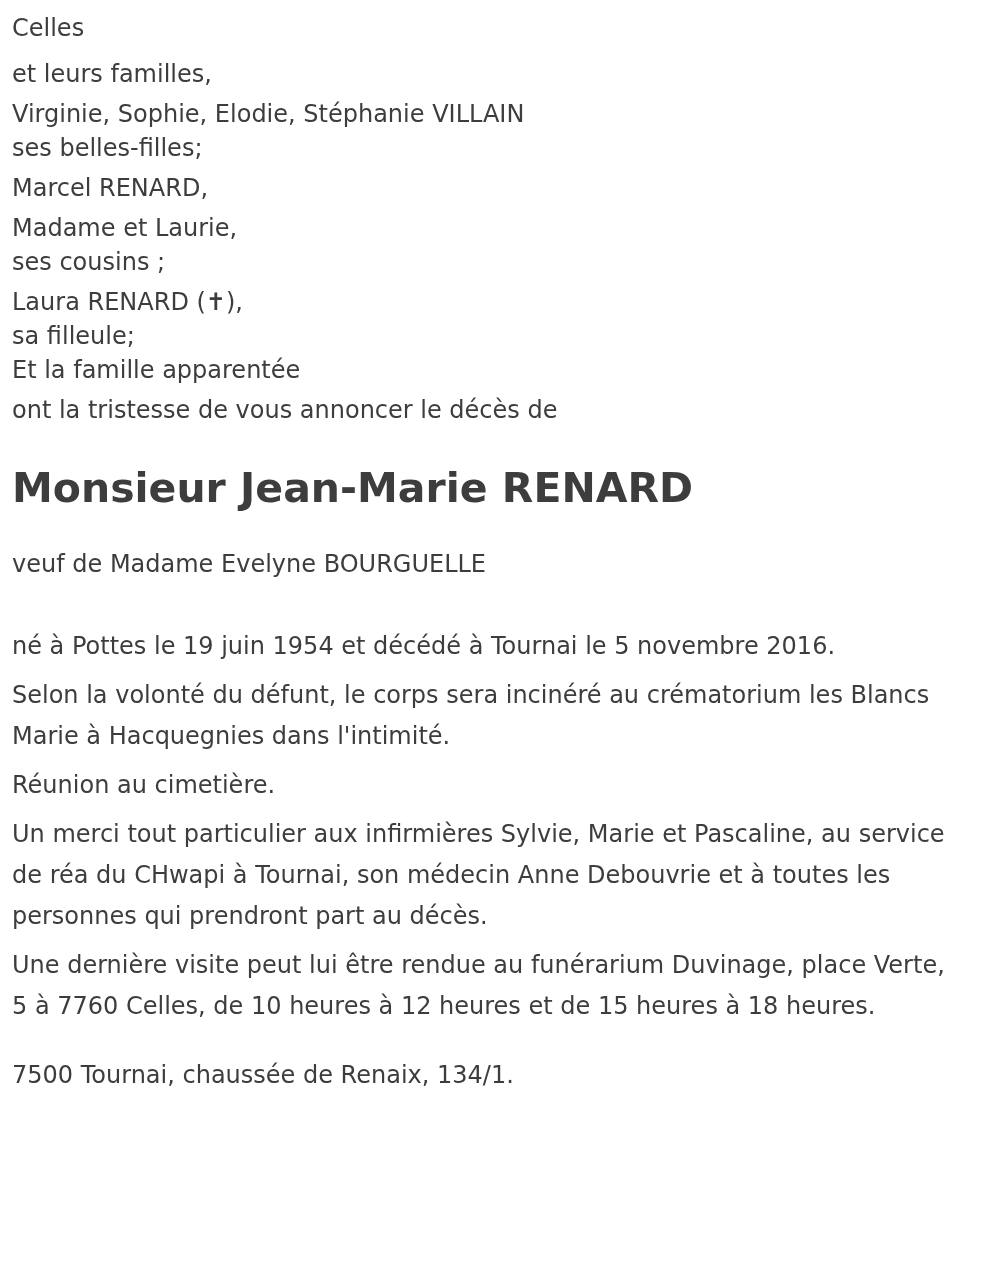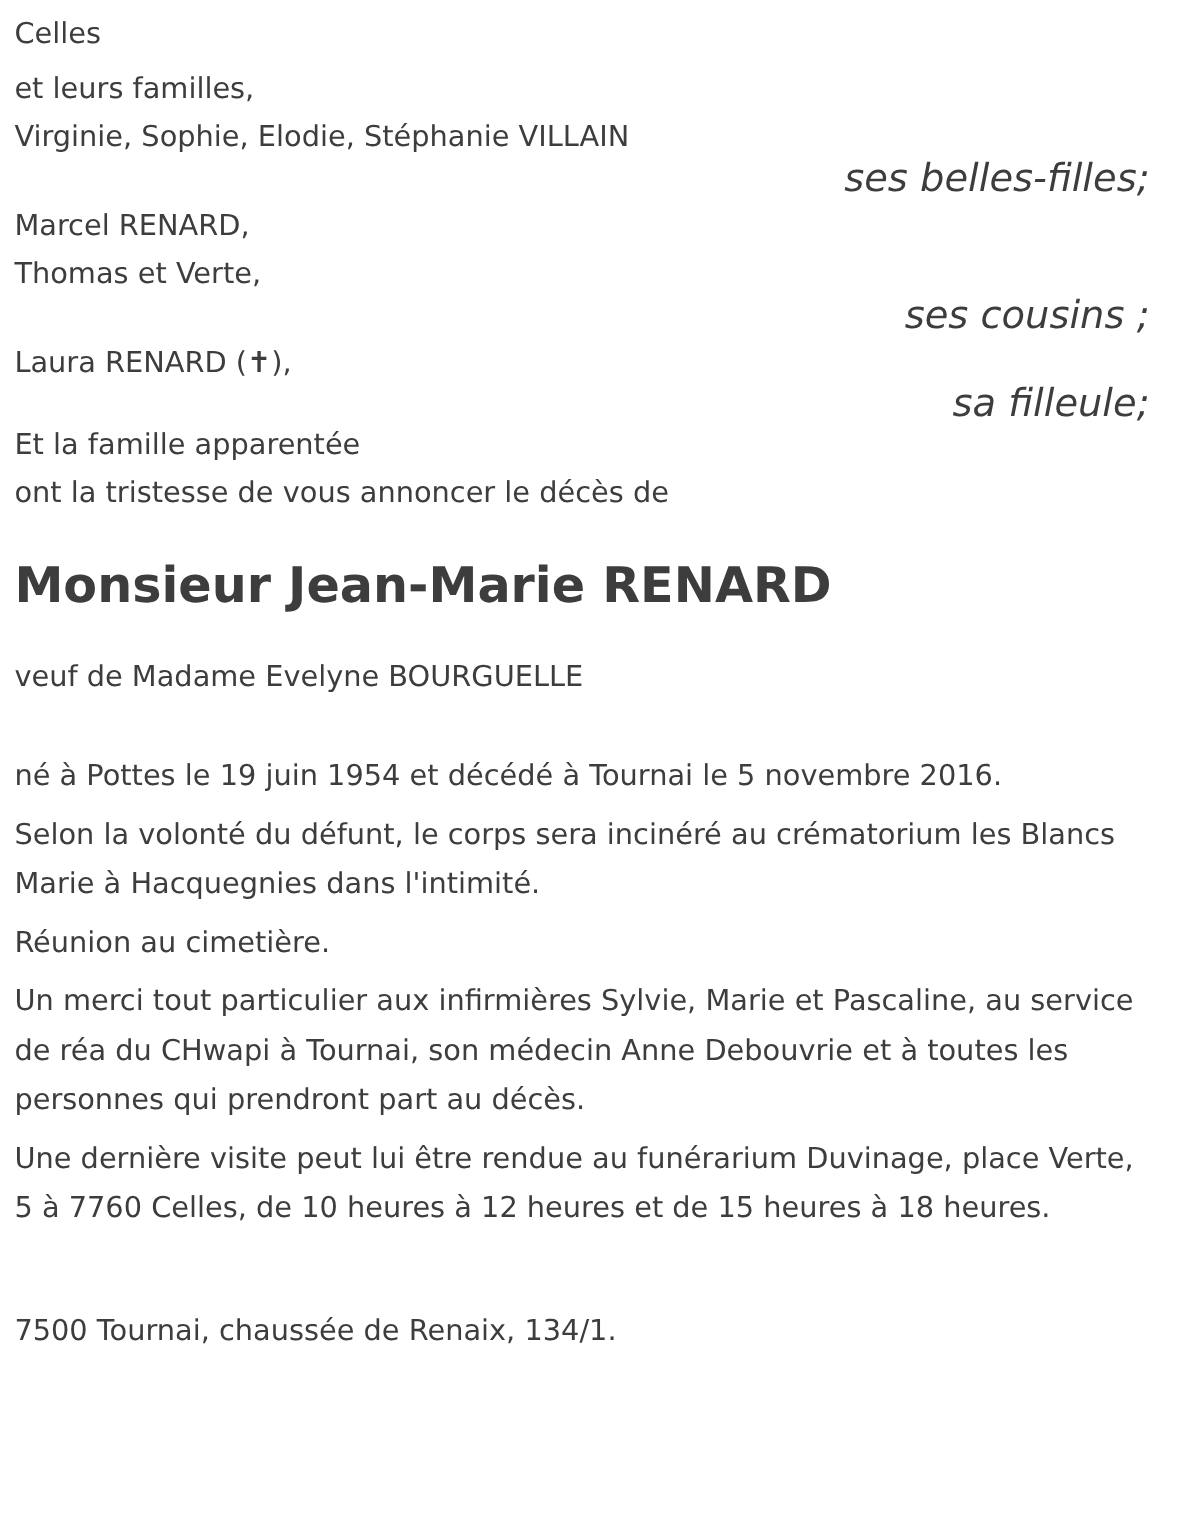--- a/index.html
+++ b/index.html
@@ -18,24 +18,23 @@
     padding: 8px 42px 40px 12px;
   }
   .line {
     margin: 0;
     font-size: 24px;
     line-height: 40px;
     font-weight: 400;
   }
   .relation {
     margin: 0;
-    font-size: 32px;
+    font-size: 24px;
     line-height: 28px;
-    font-style: italic;
-    text-align: right;
+    text-align: left;
     padding-right: 0;
   }
   .group {
     margin-top: 6px;
   }
   .family-line {
   }
   .announce {
   }
   .deceased-name {
@@ -51,39 +50,39 @@
   .para {
     margin: 8px 0 0 0;
     font-size: 24px;
     line-height: 41px;
     font-weight: 400;
   }
   .para.first {
     margin-top: 42px;
   }
   .address {
-    margin-top: 62px;
+    margin-top: 28px;
   }
 </style>
 </head>
 <body>
 
 <div class="page">
 
   <p class="line">Celles</p>
 
   <div class="group">
     <p class="line">et leurs familles,</p>
     <p class="line">Virginie, Sophie, Elodie, Stéphanie VILLAIN</p>
     <p class="relation">ses belles-filles;</p>
   </div>
 
   <div class="group">
     <p class="line">Marcel RENARD,</p>
-    <p class="line">Thomas et Verte,</p>
+    <p class="line">Madame et Laurie,</p>
     <p class="relation">ses cousins ;</p>
   </div>
 
   <div class="group">
     <p class="line">Laura RENARD (✝),</p>
     <p class="relation">sa filleule;</p>
   </div>
 
   <p class="line family-line">Et la famille apparentée</p>
 

